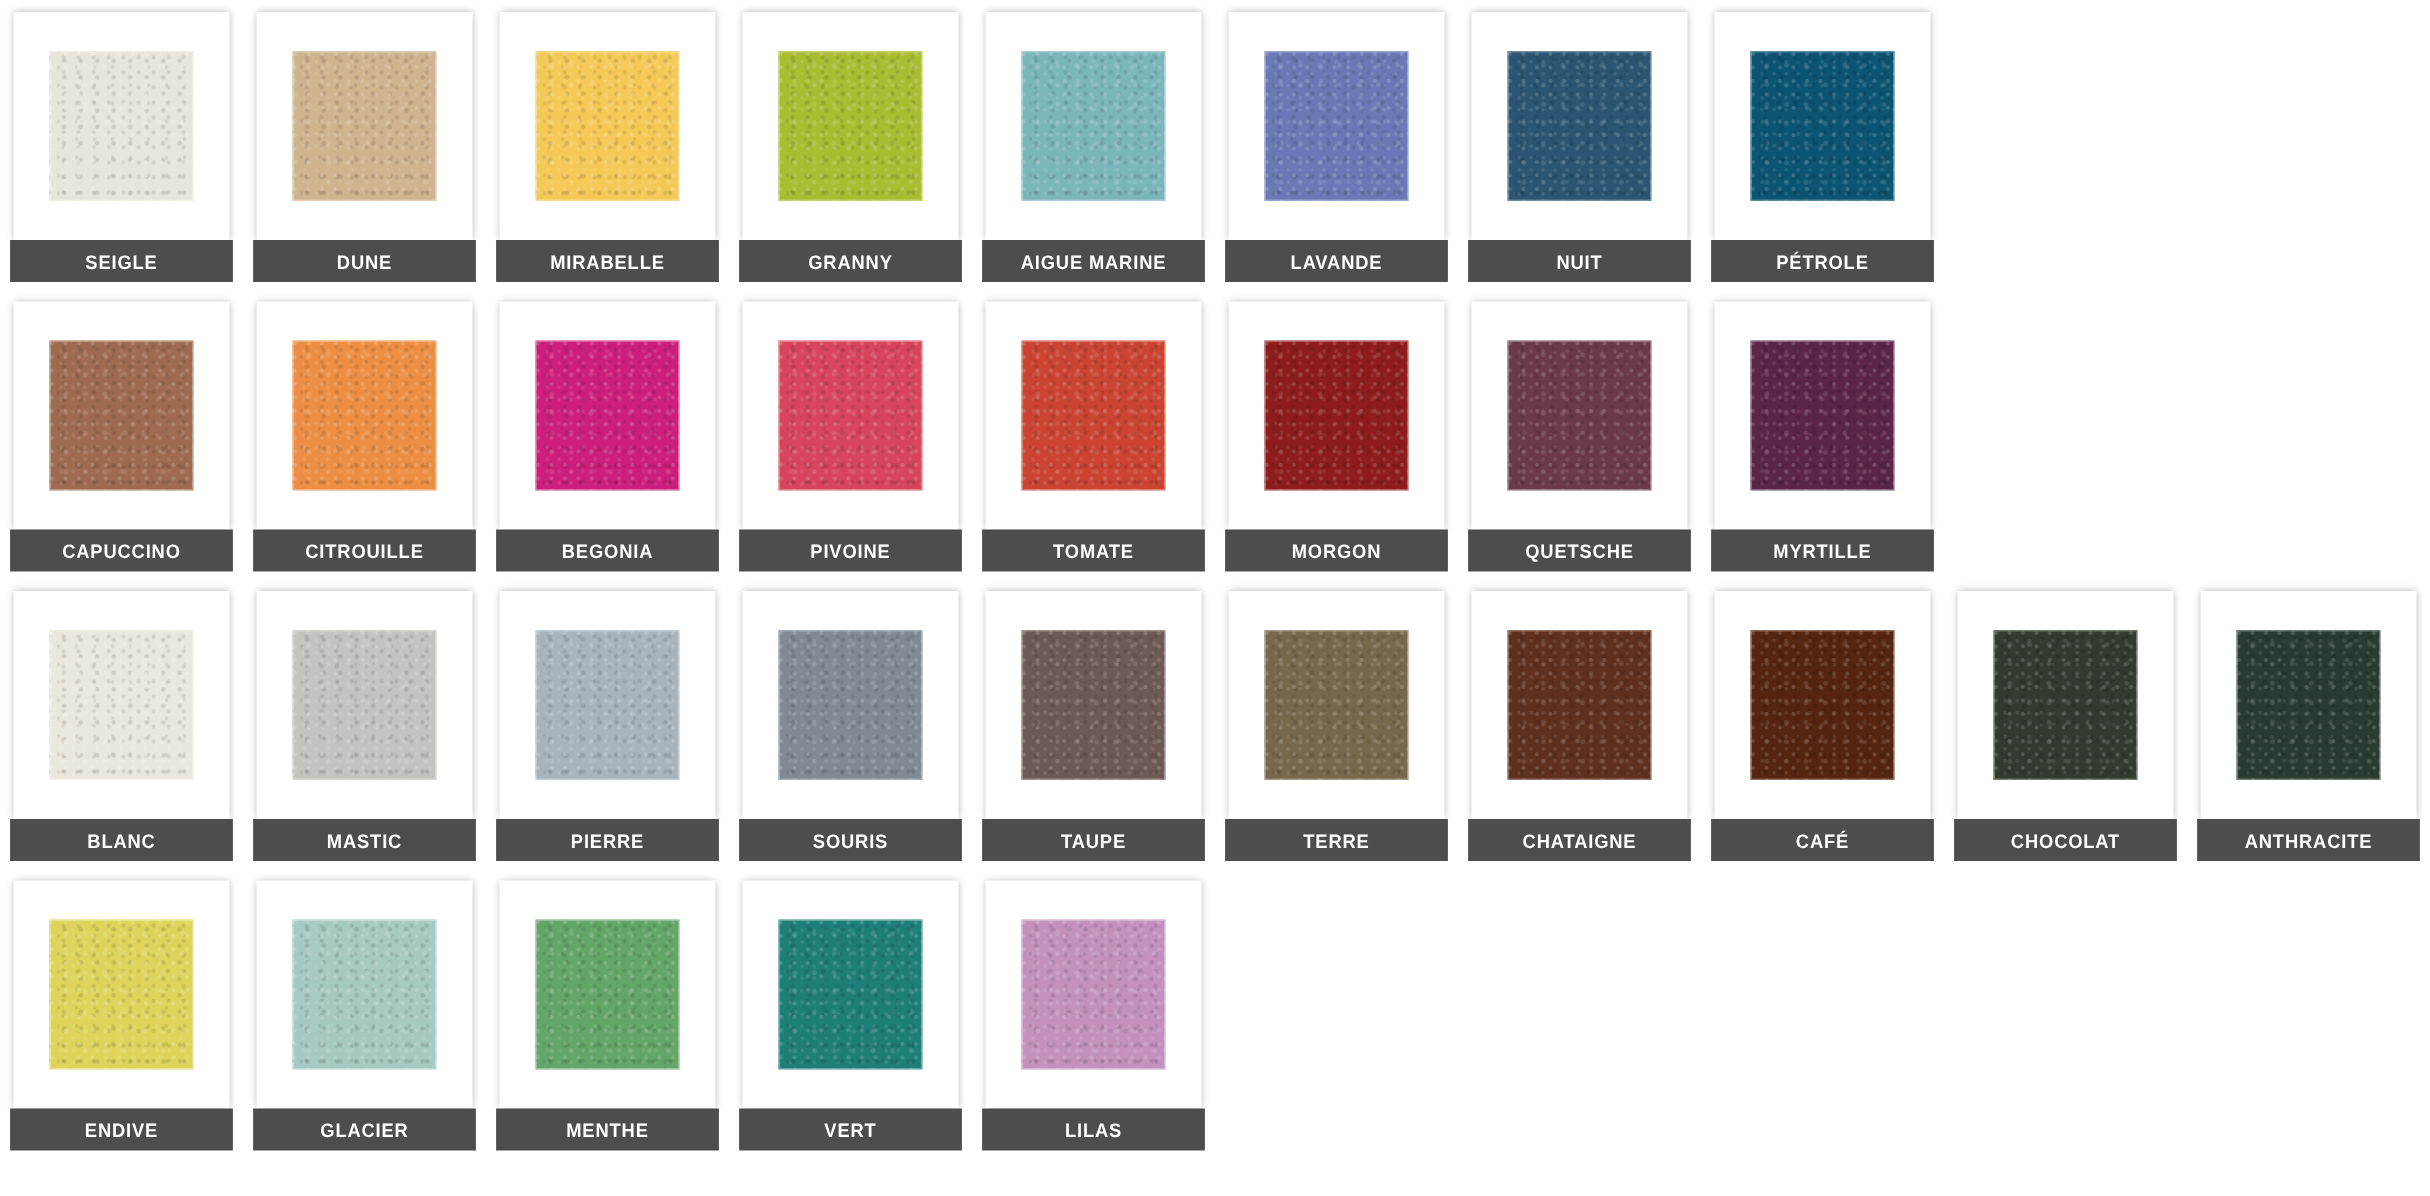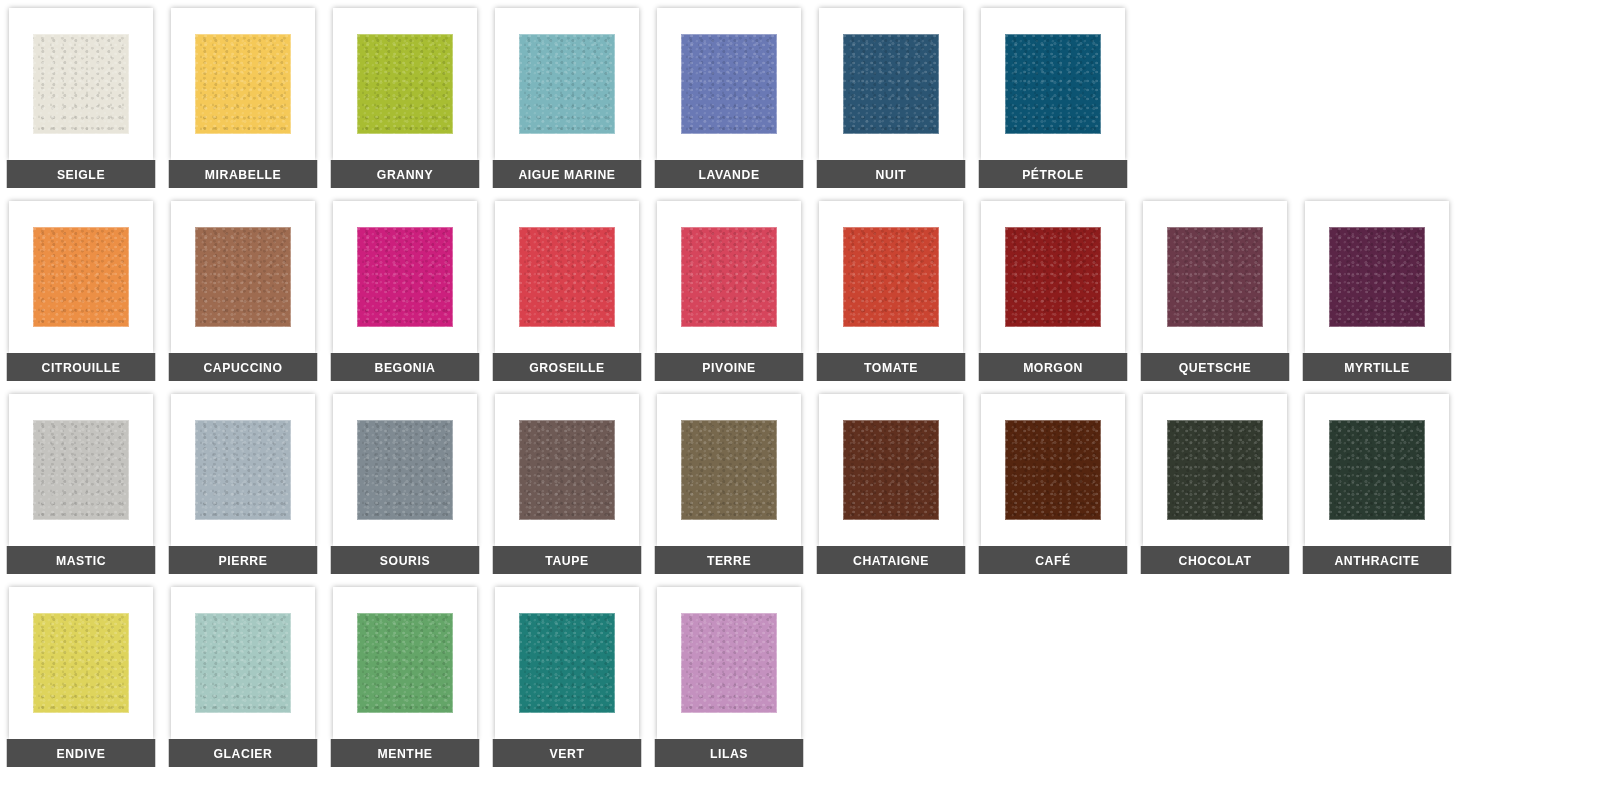--- a/index.html
+++ b/index.html
@@ -105,20 +105,26 @@
 <div id="palette">
     <div class="swatch-row">
       <div class="swatch-card">
         <div class="card-face">
           <div class="chip" style="background-color: rgb(232, 229, 218);"></div>
         </div>
         <div class="card-label">SEIGLE</div>
       </div>
       <div class="swatch-card">
         <div class="card-face">
+          <div class="chip" style="background-color: rgb(206, 180, 143);"></div>
+        </div>
+        <div class="card-label">DUNE</div>
+      </div>
+      <div class="swatch-card">
+        <div class="card-face">
           <div class="chip" style="background-color: rgb(245, 201, 88);"></div>
         </div>
         <div class="card-label">MIRABELLE</div>
       </div>
       <div class="swatch-card">
         <div class="card-face">
           <div class="chip" style="background-color: rgb(168, 189, 50);"></div>
         </div>
         <div class="card-label">GRANNY</div>
       </div>
@@ -143,41 +149,35 @@
       <div class="swatch-card">
         <div class="card-face">
           <div class="chip" style="background-color: rgb(12, 84, 114);"></div>
         </div>
         <div class="card-label">PÉTROLE</div>
       </div>
     </div>
     <div class="swatch-row">
       <div class="swatch-card">
         <div class="card-face">
+          <div class="chip" style="background-color: rgb(158, 107, 80);"></div>
+        </div>
+        <div class="card-label">CAPUCCINO</div>
+      </div>
+      <div class="swatch-card">
+        <div class="card-face">
           <div class="chip" style="background-color: rgb(236, 143, 69);"></div>
         </div>
         <div class="card-label">CITROUILLE</div>
       </div>
       <div class="swatch-card">
         <div class="card-face">
-          <div class="chip" style="background-color: rgb(158, 107, 80);"></div>
-        </div>
-        <div class="card-label">CAPUCCINO</div>
-      </div>
-      <div class="swatch-card">
-        <div class="card-face">
           <div class="chip" style="background-color: rgb(204, 31, 125);"></div>
         </div>
         <div class="card-label">BEGONIA</div>
-      </div>
-      <div class="swatch-card">
-        <div class="card-face">
-          <div class="chip" style="background-color: rgb(217, 65, 77);"></div>
-        </div>
-        <div class="card-label">GROSEILLE</div>
       </div>
       <div class="swatch-card">
         <div class="card-face">
           <div class="chip" style="background-color: rgb(214, 69, 92);"></div>
         </div>
         <div class="card-label">PIVOINE</div>
       </div>
       <div class="swatch-card">
         <div class="card-face">
           <div class="chip" style="background-color: rgb(202, 68, 49);"></div>
@@ -199,20 +199,26 @@
       <div class="swatch-card">
         <div class="card-face">
           <div class="chip" style="background-color: rgb(91, 37, 71);"></div>
         </div>
         <div class="card-label">MYRTILLE</div>
       </div>
     </div>
     <div class="swatch-row">
       <div class="swatch-card">
         <div class="card-face">
+          <div class="chip" style="background-color: rgb(234, 231, 221);"></div>
+        </div>
+        <div class="card-label">BLANC</div>
+      </div>
+      <div class="swatch-card">
+        <div class="card-face">
           <div class="chip" style="background-color: rgb(196, 195, 191);"></div>
         </div>
         <div class="card-label">MASTIC</div>
       </div>
       <div class="swatch-card">
         <div class="card-face">
           <div class="chip" style="background-color: rgb(167, 180, 189);"></div>
         </div>
         <div class="card-label">PIERRE</div>
       </div>

